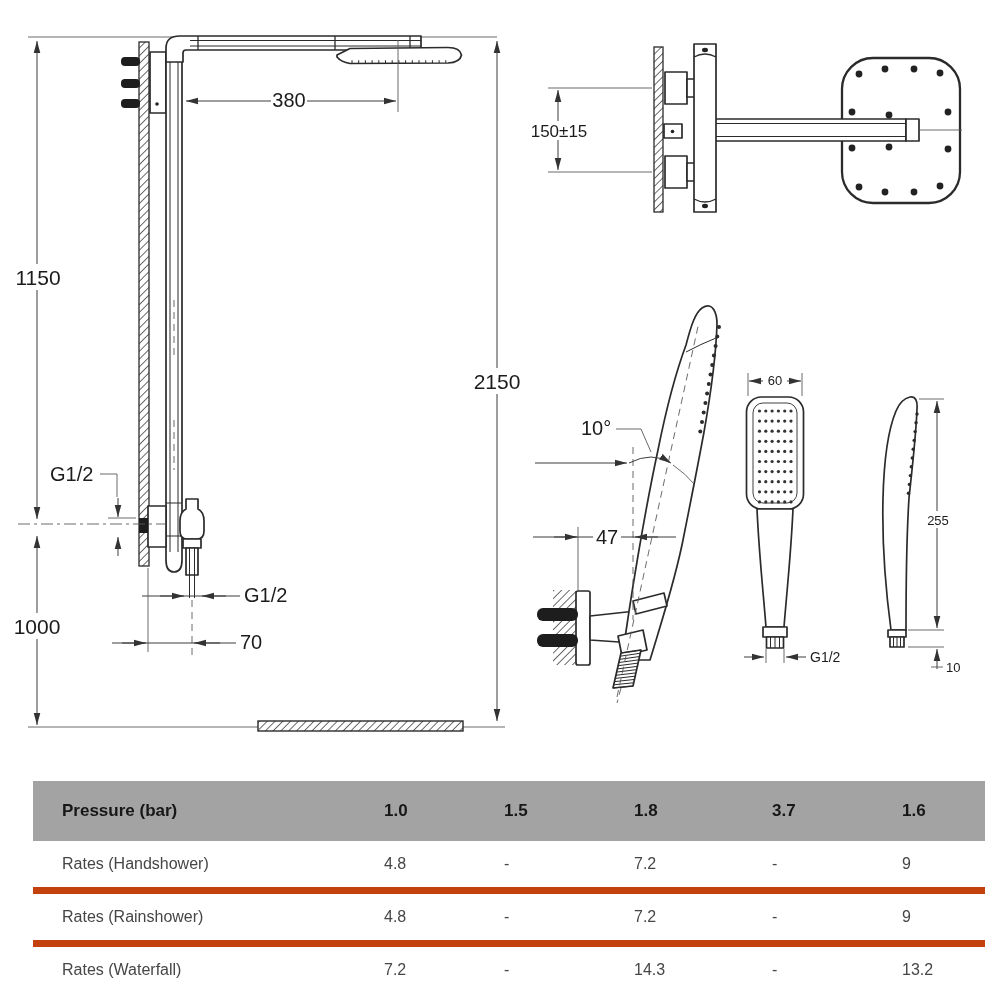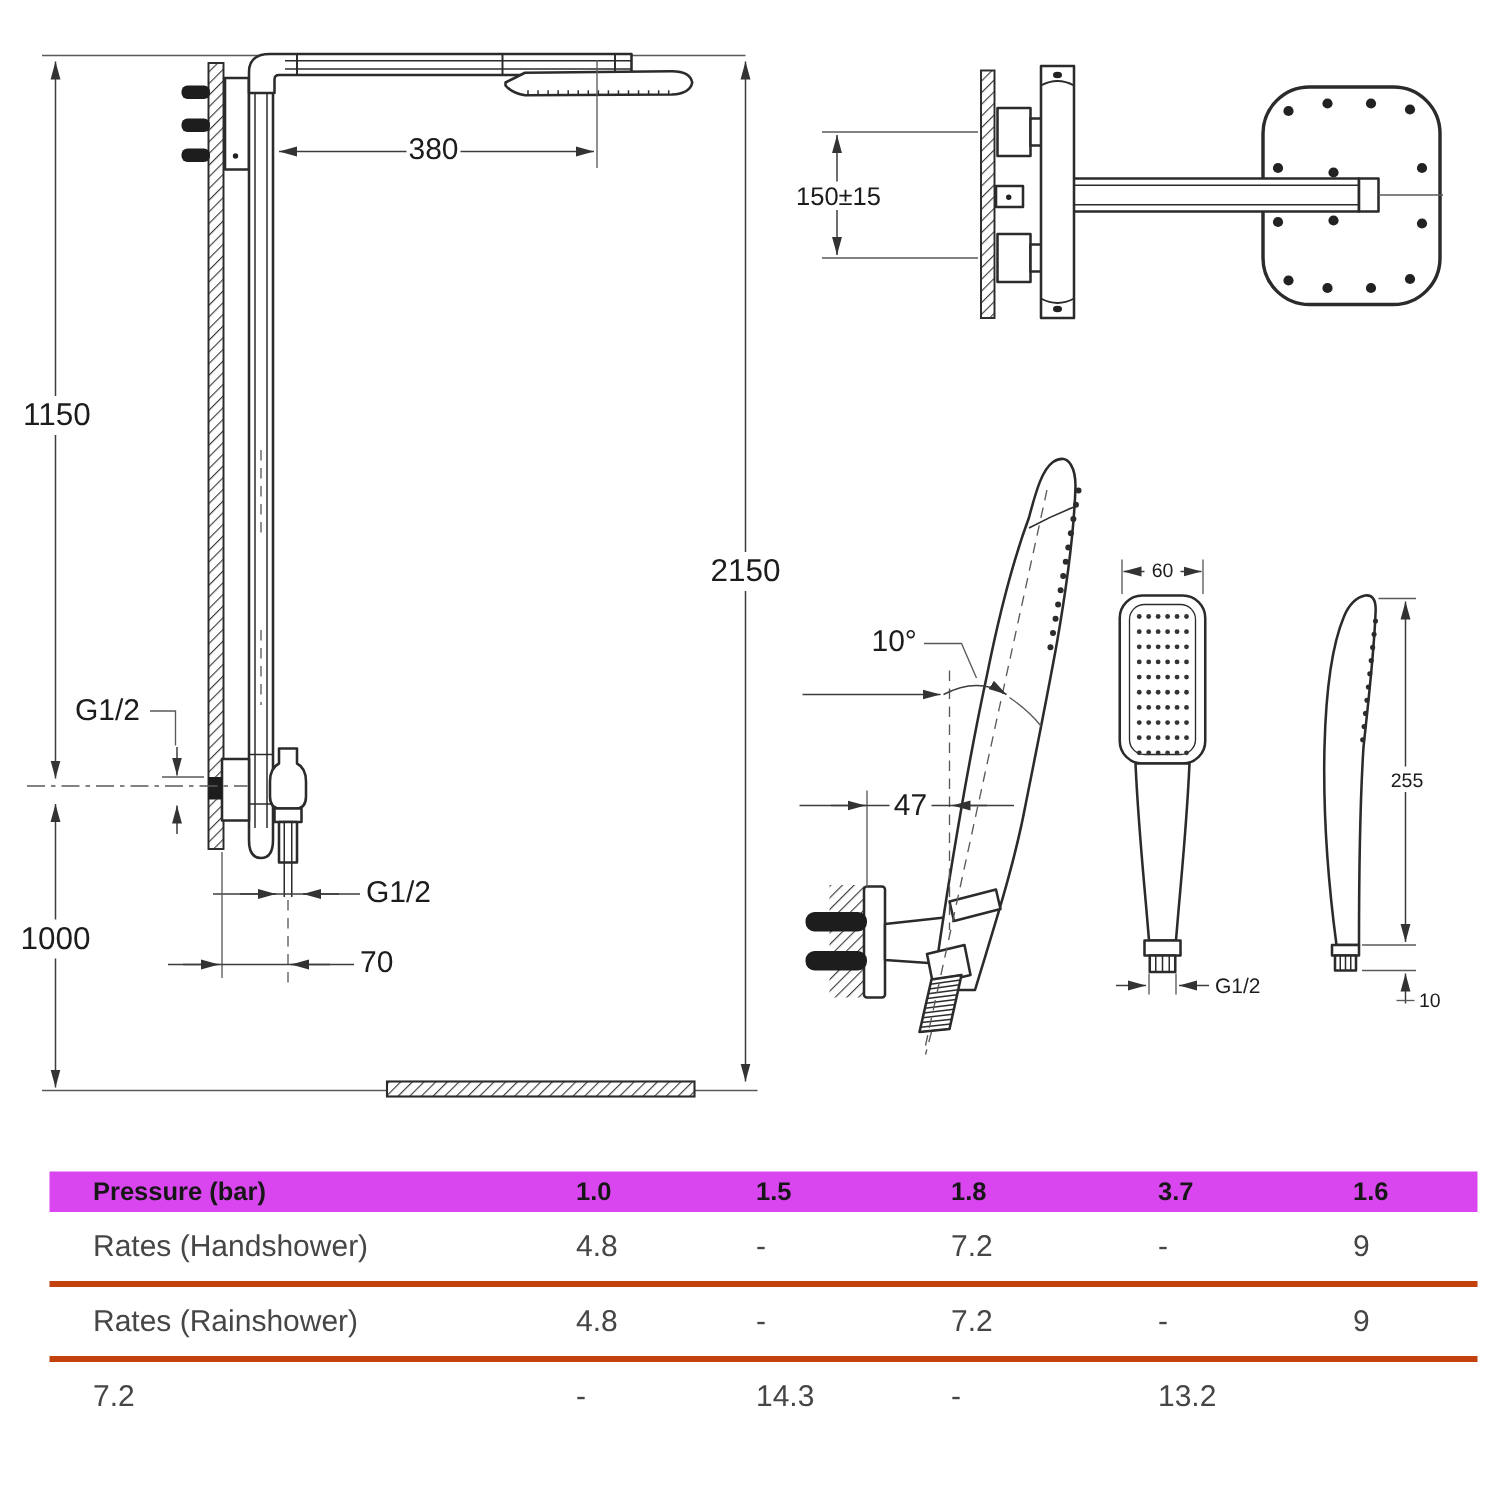--- a/index.html
+++ b/index.html
@@ -17,26 +17,26 @@
   .dash    { stroke:#5a5a5a; stroke-width:0.9; fill:none; stroke-dasharray:7 5; }
   .tbg     { fill:#ffffff; }
   .t21 { font-size:21px; }
   .t20 { font-size:20px; }
   .t17 { font-size:17px; }
   .t14 { font-size:14px; }
   .t13 { font-size:13px; }
 
   .spec-table { position:absolute; top:781px; left:33px; width:952px; }
   .t-head { display:grid; grid-template-columns:322px 120px 130px 138px 130px 1fr;
-            background:#d946ef; height:27px; align-items:center; padding-left:29px;
+            background:#a3a3a3; height:60px; align-items:center; padding-left:29px;
             font-weight:bold; font-size:17px; color:#171717; }
   .t-row  { display:grid; grid-template-columns:322px 120px 130px 138px 130px 1fr;
             background:#fff; height:46px; align-items:center; padding-left:29px;
-            font-size:20px; color:#464646; }
-  .t-row + .t-row { border-top:4px solid #c2410c; }
+            font-size:16px; color:#464646; }
+  .t-row + .t-row { border-top:7px solid #c2410c; }
   .t-cell { white-space:nowrap; }
 </style>
 </head>
 <body>
 
 <div class="canvas">
 
 <svg width="1000" height="778" viewBox="0 0 1000 778">
   <defs>
     <marker id="arr" viewBox="0 0 12 8" refX="12" refY="4" markerWidth="12" markerHeight="8" markerUnits="userSpaceOnUse" orient="auto-start-reverse">
@@ -383,20 +383,21 @@
   </div>
   <div class="t-row">
     <div class="t-cell">Rates (Rainshower)</div>
     <div class="t-cell">4.8</div>
     <div class="t-cell">-</div>
     <div class="t-cell">7.2</div>
     <div class="t-cell">-</div>
     <div class="t-cell">9</div>
   </div>
   <div class="t-row">
+    <div class="t-cell">Rates (Waterfall)</div>
     <div class="t-cell">7.2</div>
     <div class="t-cell">-</div>
     <div class="t-cell">14.3</div>
     <div class="t-cell">-</div>
     <div class="t-cell">13.2</div>
   </div>
 </div>
 
 </div>
 

